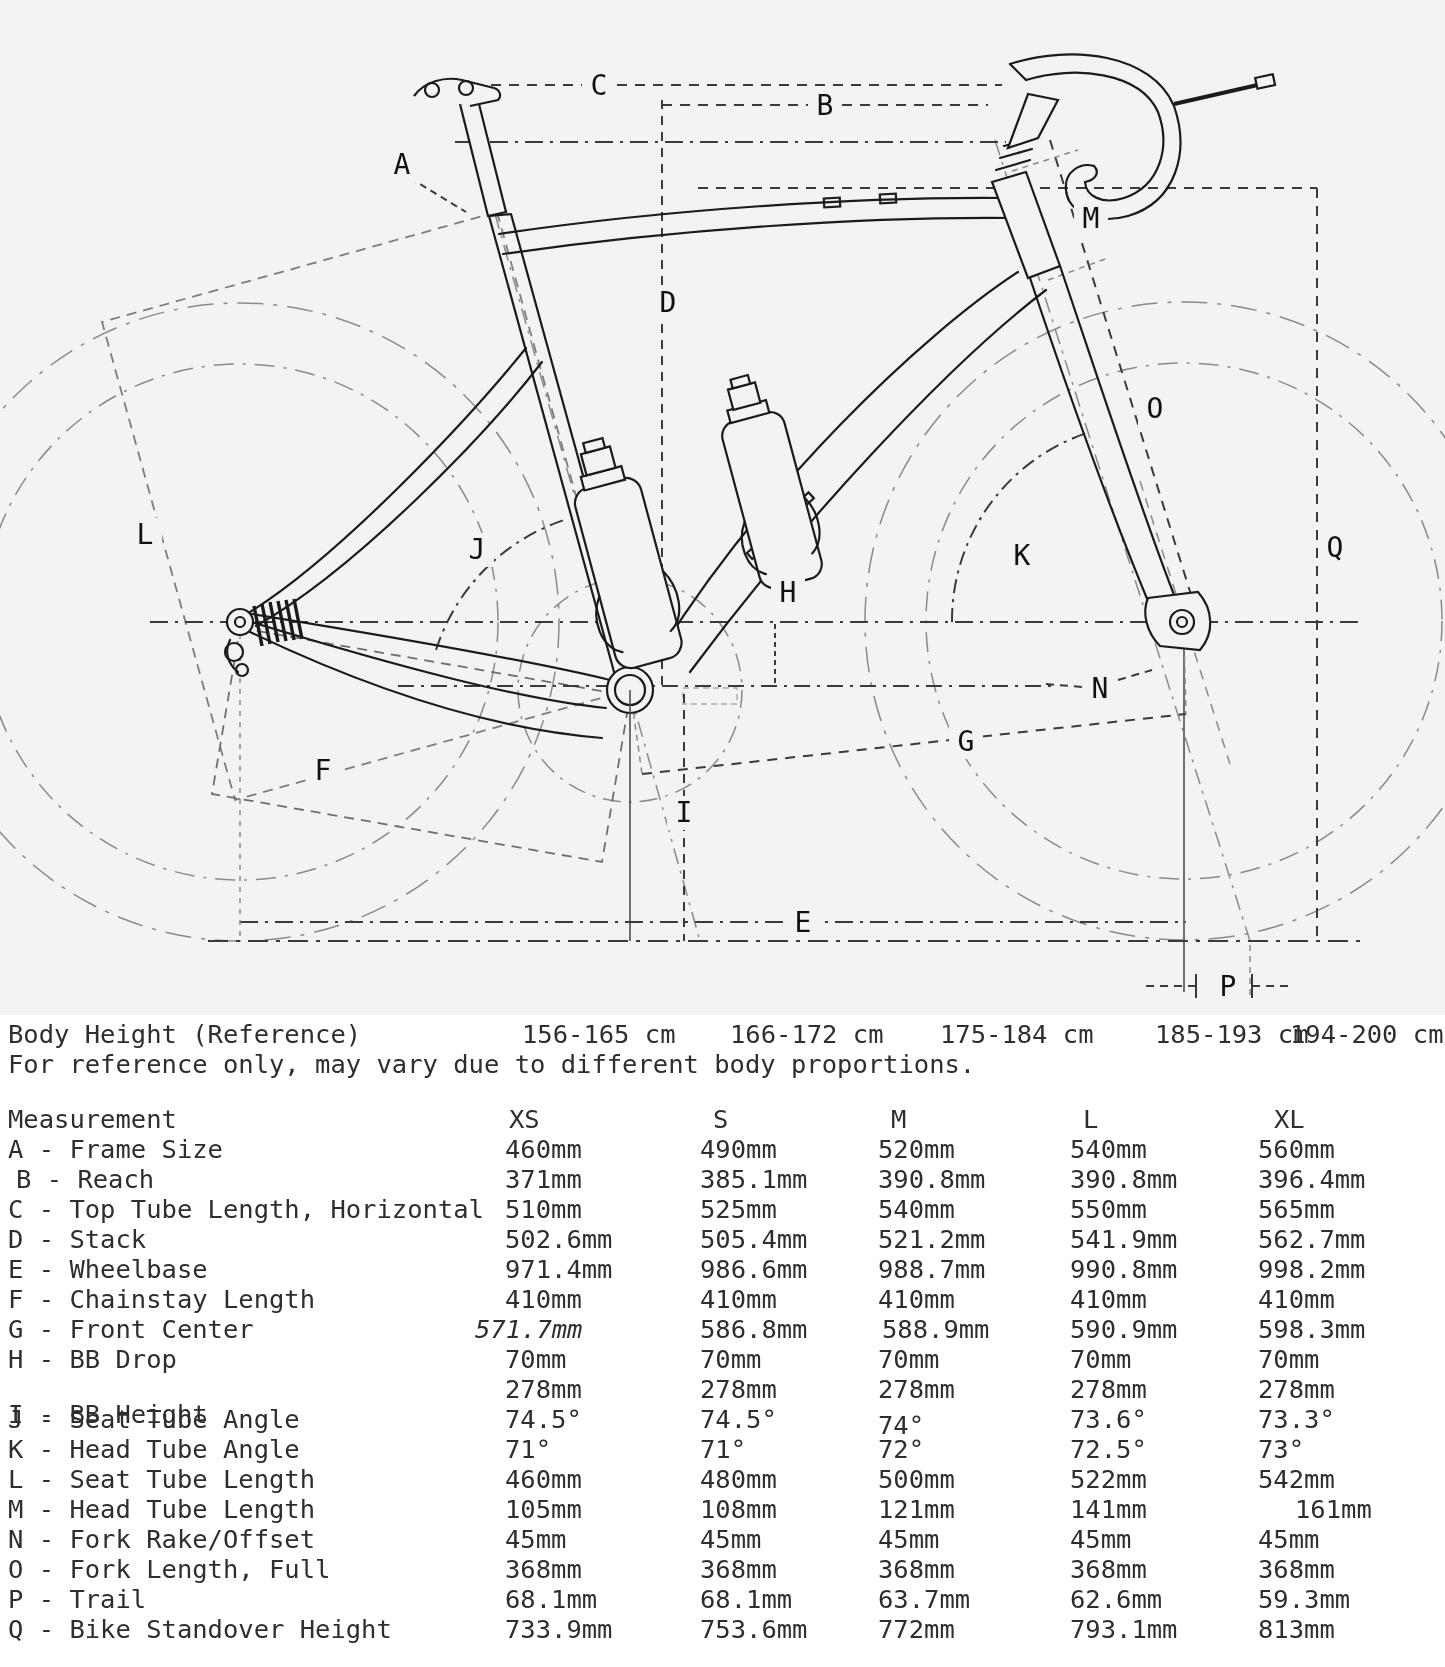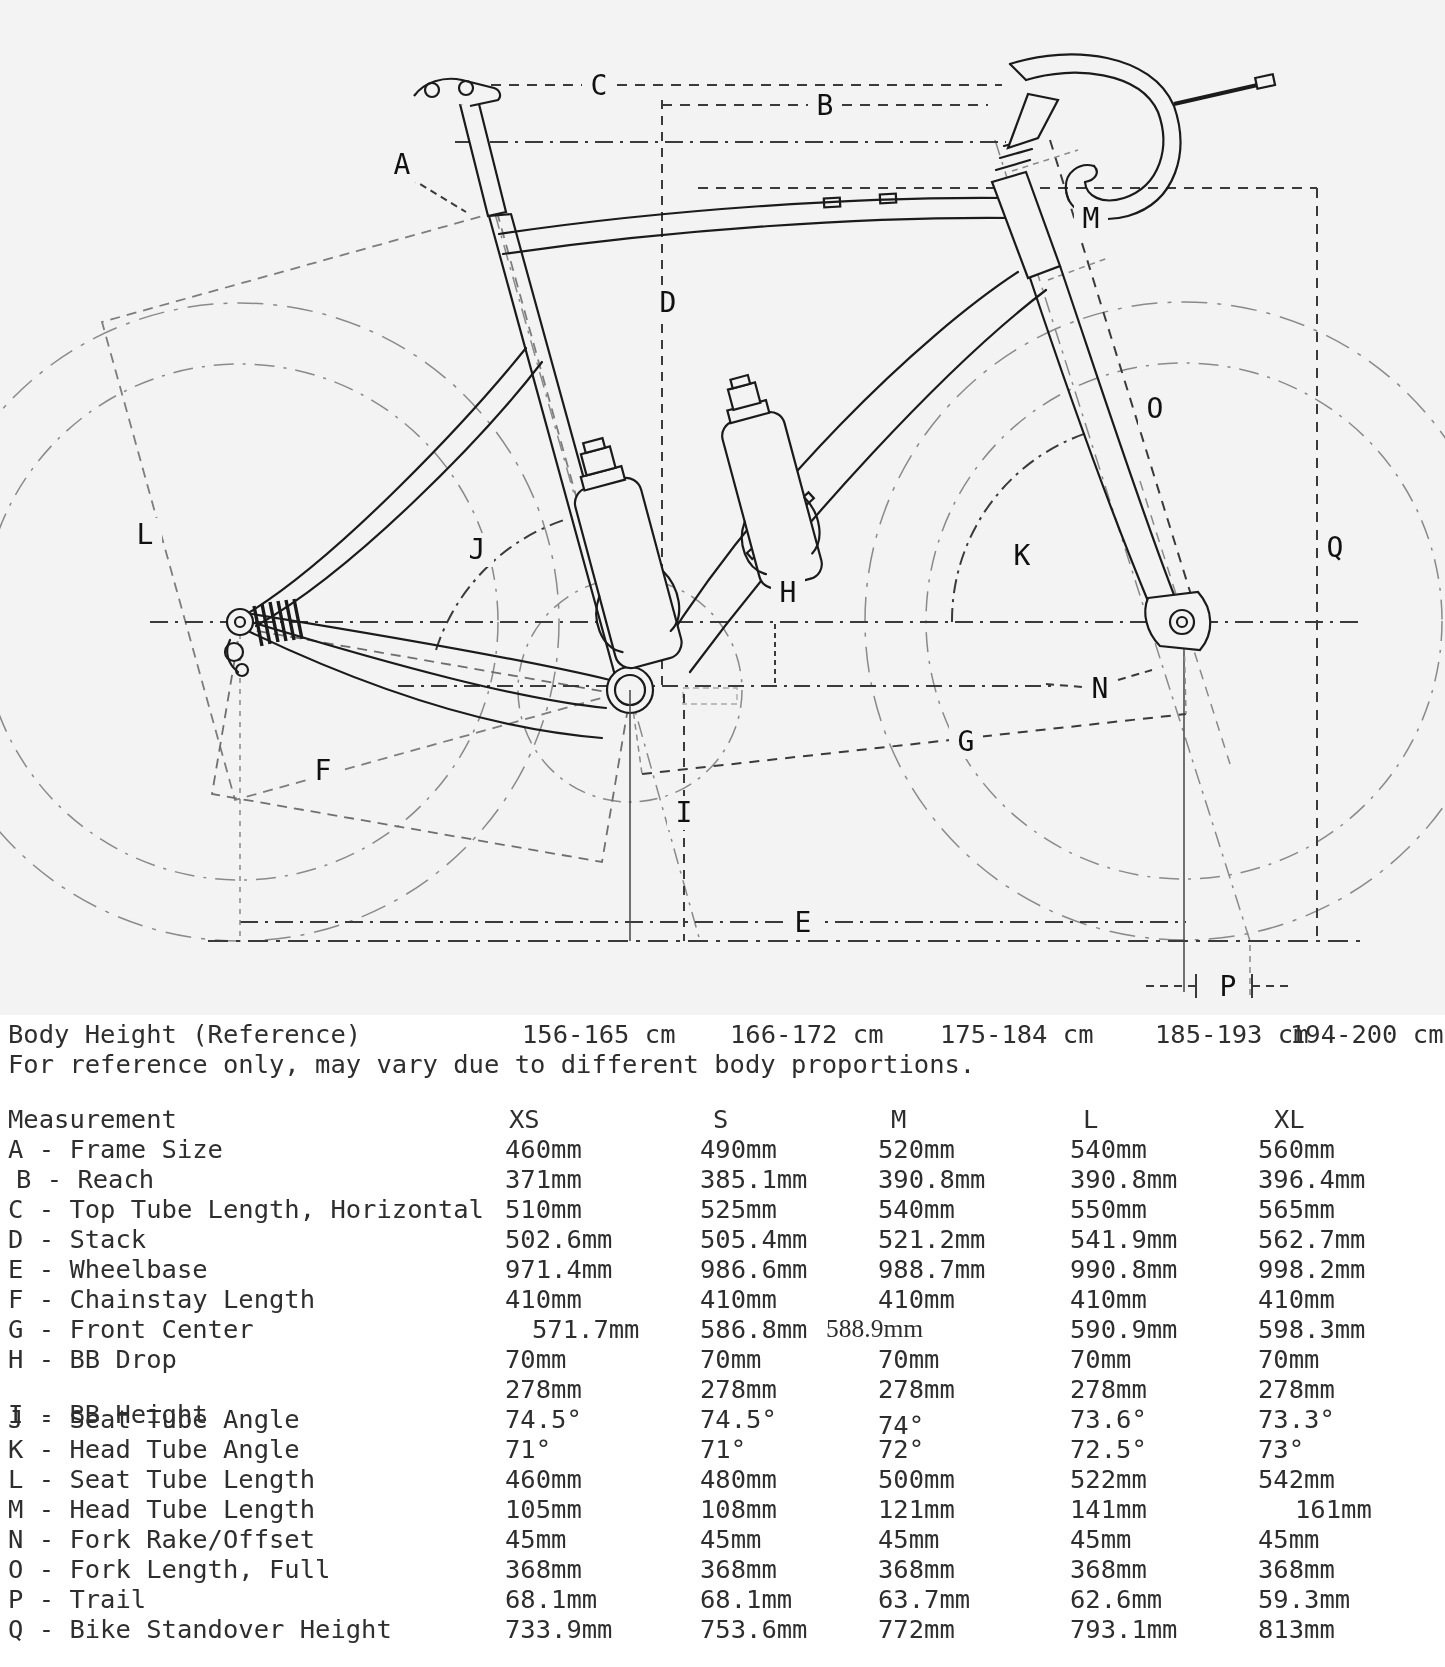--- a/index.html
+++ b/index.html
@@ -186,21 +186,21 @@
       <div class="txtline" style="top: 1049px; left: 0px;"><span class="cell" style="left: 8px;">For reference only, may vary due to different body proportions.</span></div>
     </div>
   <div id="table-block">
       <div class="txtline" style="top: 1104px; left: 0px;"><span class="cell" style="left: 8px;">Measurement</span><span class="cell" style="left: 509px;">XS</span><span class="cell" style="left: 713px;">S</span><span class="cell" style="left: 891px;">M</span><span class="cell" style="left: 1083px;">L</span><span class="cell" style="left: 1262px; margin-left: 12px;">XL</span></div>
       <div class="txtline" style="top: 1134px; left: 0px;"><span class="cell" style="left: 8px;">A - Frame Size</span><span class="cell" style="left: 505px;">460mm</span><span class="cell" style="left: 700px;">490mm</span><span class="cell" style="left: 878px;">520mm</span><span class="cell" style="left: 1070px;">540mm</span><span class="cell" style="left: 1258px;">560mm</span></div>
       <div class="txtline" style="top: 1164px; left: 0px;"><span class="cell" style="left: 8px; margin-left: 8px;">B - Reach</span><span class="cell" style="left: 505px;">371mm</span><span class="cell" style="left: 700px;">385.1mm</span><span class="cell" style="left: 878px;">390.8mm</span><span class="cell" style="left: 1070px;">390.8mm</span><span class="cell" style="left: 1258px;">396.4mm</span></div>
       <div class="txtline" style="top: 1194px; left: 0px;"><span class="cell" style="left: 8px;">C - Top Tube Length, Horizontal</span><span class="cell" style="left: 505px;">510mm</span><span class="cell" style="left: 700px;">525mm</span><span class="cell" style="left: 878px;">540mm</span><span class="cell" style="left: 1070px;">550mm</span><span class="cell" style="left: 1258px;">565mm</span></div>
       <div class="txtline" style="top: 1224px; left: 0px;"><span class="cell" style="left: 8px;">D - Stack</span><span class="cell" style="left: 505px;">502.6mm</span><span class="cell" style="left: 700px;">505.4mm</span><span class="cell" style="left: 878px;">521.2mm</span><span class="cell" style="left: 1070px;">541.9mm</span><span class="cell" style="left: 1258px;">562.7mm</span></div>
       <div class="txtline" style="top: 1254px; left: 0px;"><span class="cell" style="left: 8px;">E - Wheelbase</span><span class="cell" style="left: 505px;">971.4mm</span><span class="cell" style="left: 700px;">986.6mm</span><span class="cell" style="left: 878px;">988.7mm</span><span class="cell" style="left: 1070px;">990.8mm</span><span class="cell" style="left: 1258px;">998.2mm</span></div>
       <div class="txtline" style="top: 1284px; left: 0px;"><span class="cell" style="left: 8px;">F - Chainstay Length</span><span class="cell" style="left: 505px;">410mm</span><span class="cell" style="left: 700px;">410mm</span><span class="cell" style="left: 878px;">410mm</span><span class="cell" style="left: 1070px;">410mm</span><span class="cell" style="left: 1258px;">410mm</span></div>
-      <div class="txtline" style="top: 1314px; left: 0px;"><span class="cell" style="left: 8px;">G - Front Center</span><span class="cell" style="left: 532px;">571.7mm</span><span class="cell" style="left: 700px;">586.8mm</span><span class="cell" style="left: 826px; font-family: Liberation Serif, serif;">588.9mm</span><span class="cell" style="left: 1070px;">590.9mm</span><span class="cell" style="left: 1258px;">598.3mm</span></div>
+      <div class="txtline" style="top: 1314px; left: 0px;"><span class="cell" style="left: 8px;">G - Front Center</span><span class="cell" style="left: 475px; font-style: italic;">571.7mm</span><span class="cell" style="left: 700px;">586.8mm</span><span class="cell" style="left: 882px;">588.9mm</span><span class="cell" style="left: 1070px;">590.9mm</span><span class="cell" style="left: 1258px;">598.3mm</span></div>
       <div class="txtline" style="top: 1344px; left: 0px;"><span class="cell" style="left: 8px;">H - BB Drop</span><span class="cell" style="left: 505px;">70mm</span><span class="cell" style="left: 700px;">70mm</span><span class="cell" style="left: 878px;">70mm</span><span class="cell" style="left: 1070px;">70mm</span><span class="cell" style="left: 1258px;">70mm</span></div>
       <div class="txtline" style="top: 1374px; left: 0px;"><span class="cell" style="left: 8px; margin-top: 25px;">I - BB Height</span><span class="cell" style="left: 505px;">278mm</span><span class="cell" style="left: 700px;">278mm</span><span class="cell" style="left: 878px;">278mm</span><span class="cell" style="left: 1070px;">278mm</span><span class="cell" style="left: 1258px;">278mm</span></div>
       <div class="txtline" style="top: 1404px; left: 0px;"><span class="cell" style="left: 8px;">J - Seat Tube Angle</span><span class="cell" style="left: 505px;">74.5°</span><span class="cell" style="left: 700px;">74.5°</span><span class="cell" style="left: 878px; margin-top: 6px;">74°</span><span class="cell" style="left: 1070px;">73.6°</span><span class="cell" style="left: 1258px;">73.3°</span></div>
       <div class="txtline" style="top: 1434px; left: 0px;"><span class="cell" style="left: 8px;">K - Head Tube Angle</span><span class="cell" style="left: 505px;">71°</span><span class="cell" style="left: 700px;">71°</span><span class="cell" style="left: 878px;">72°</span><span class="cell" style="left: 1070px;">72.5°</span><span class="cell" style="left: 1258px;">73°</span></div>
       <div class="txtline" style="top: 1464px; left: 0px;"><span class="cell" style="left: 8px;">L - Seat Tube Length</span><span class="cell" style="left: 505px;">460mm</span><span class="cell" style="left: 700px;">480mm</span><span class="cell" style="left: 878px;">500mm</span><span class="cell" style="left: 1070px;">522mm</span><span class="cell" style="left: 1258px;">542mm</span></div>
       <div class="txtline" style="top: 1494px; left: 0px;"><span class="cell" style="left: 8px;">M - Head Tube Length</span><span class="cell" style="left: 505px;">105mm</span><span class="cell" style="left: 700px;">108mm</span><span class="cell" style="left: 878px;">121mm</span><span class="cell" style="left: 1070px;">141mm</span><span class="cell" style="left: 1295px;">161mm</span></div>
       <div class="txtline" style="top: 1524px; left: 0px;"><span class="cell" style="left: 8px;">N - Fork Rake/Offset</span><span class="cell" style="left: 505px;">45mm</span><span class="cell" style="left: 700px;">45mm</span><span class="cell" style="left: 878px;">45mm</span><span class="cell" style="left: 1070px;">45mm</span><span class="cell" style="left: 1258px;">45mm</span></div>
       <div class="txtline" style="top: 1554px; left: 0px;"><span class="cell" style="left: 8px;">O - Fork Length, Full</span><span class="cell" style="left: 505px;">368mm</span><span class="cell" style="left: 700px;">368mm</span><span class="cell" style="left: 878px;">368mm</span><span class="cell" style="left: 1070px;">368mm</span><span class="cell" style="left: 1258px;">368mm</span></div>
       <div class="txtline" style="top: 1584px; left: 0px;"><span class="cell" style="left: 8px;">P - Trail</span><span class="cell" style="left: 505px;">68.1mm</span><span class="cell" style="left: 700px;">68.1mm</span><span class="cell" style="left: 878px;">63.7mm</span><span class="cell" style="left: 1070px;">62.6mm</span><span class="cell" style="left: 1258px;">59.3mm</span></div>
       <div class="txtline" style="top: 1614px; left: 0px;"><span class="cell" style="left: 8px;">Q - Bike Standover Height</span><span class="cell" style="left: 505px;">733.9mm</span><span class="cell" style="left: 700px;">753.6mm</span><span class="cell" style="left: 878px;">772mm</span><span class="cell" style="left: 1070px;">793.1mm</span><span class="cell" style="left: 1258px;">813mm</span></div>

